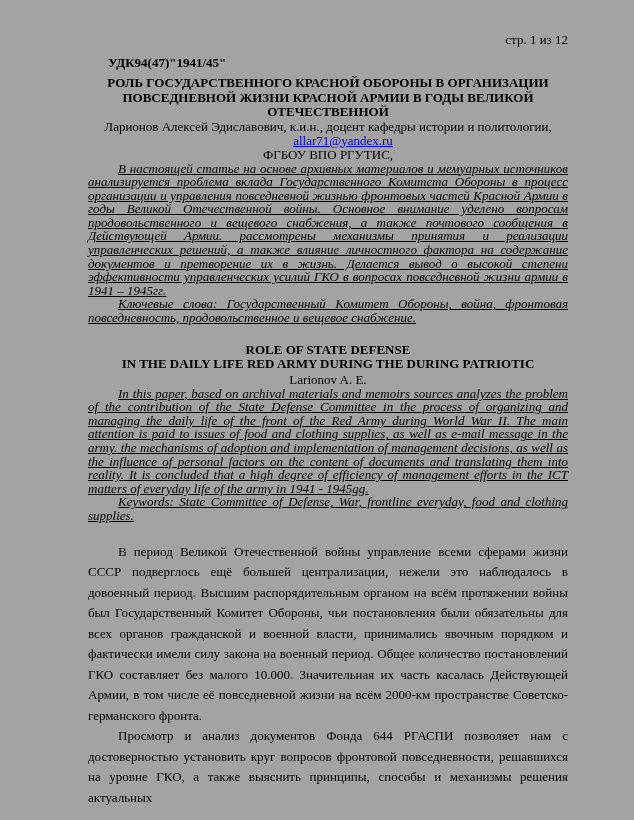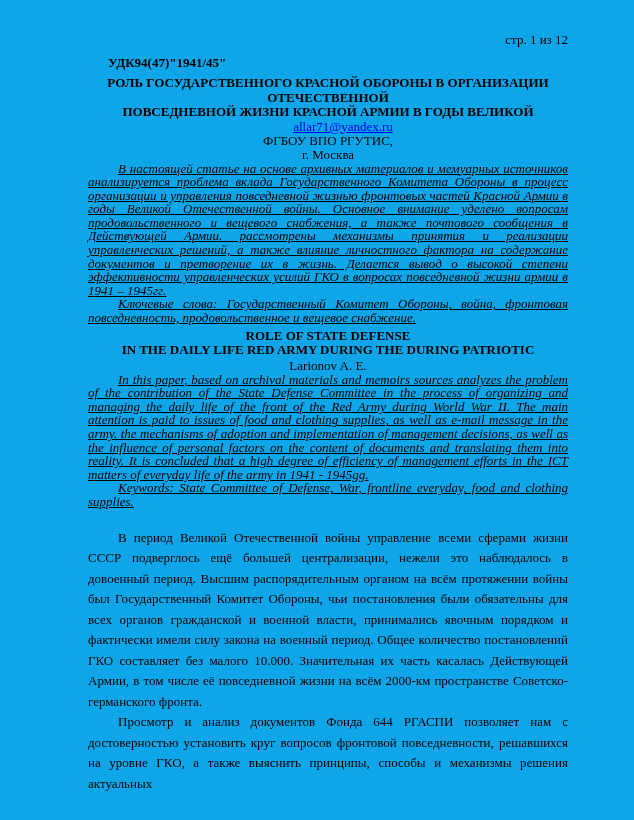--- a/index.html
+++ b/index.html
@@ -4,21 +4,21 @@
 <style>
   html, body {
     margin: 0;
     padding: 0;
     background: #ffffff;
   }
   .page {
     position: relative;
     width: 634px;
     height: 820px;
-    background: #0ea5e9;
+    background: #a3a3a3;
     box-sizing: border-box;
     padding: 33px 66px 0 88px;
     font-family: "Liberation Serif", "DejaVu Serif", serif;
     font-size: 13px;
     color: #000000;
     overflow: hidden;
   }
   .page-indicator {
     text-align: right;
     line-height: 14px;
@@ -52,21 +52,21 @@
     margin: 0;
     text-decoration: underline;
   }
   .abstract p {
     margin: 0;
     text-indent: 30px;
   }
   .title-en {
     font-weight: bold;
     text-align: center;
-    margin-top: 4px;
+    margin-top: 18px;
     line-height: 14.5px;
   }
   .author-en {
     text-align: center;
     margin-top: 1px;
     line-height: 14px;
   }
   .body-text {
     margin-top: 19px;
     text-align: justify;
@@ -81,32 +81,32 @@
 <body>
 
 <div class="page">
 
   <div class="page-indicator">стр. 1 из 12</div>
 
   <div class="udc">УДК94(47)"1941/45"</div>
 
   <div class="title-ru">
     <div>РОЛЬ ГОСУДАРСТВЕННОГО КРАСНОЙ ОБОРОНЫ В ОРГАНИЗАЦИИ</div>
+    <div>ПОВСЕДНЕВНОЙ ЖИЗНИ КРАСНОЙ АРМИИ В ГОДЫ ВЕЛИКОЙ</div>
     <div>ОТЕЧЕСТВЕННОЙ</div>
-    <div>ПОВСЕДНЕВНОЙ ЖИЗНИ КРАСНОЙ АРМИИ В ГОДЫ ВЕЛИКОЙ</div>
   </div>
 
+  <div class="center-line">Ларионов Алексей Эдиславович, к.и.н., доцент кафедры истории и политологии,</div>
 
   <div class="center-line email-line">
     <a>allar71@yandex.ru</a>
   </div>
 
   <div class="center-line">ФГБОУ ВПО РГУТИС,</div>
 
-  <div class="center-line">г. Москва</div>
 
   <div class="abstract">
     <p>В настоящей статье на основе архивных материалов и мемуарных источников анализируется проблема вклада Государственного Комитета Обороны в процесс организации и управления повседневной жизнью фронтовых частей Красной Армии в годы Великой Отечественной войны. Основное внимание уделено вопросам продовольственного и вещевого снабжения, а также почтового сообщения в Действующей Армии. рассмотрены механизмы принятия и реализации управленческих решений, а также влияние личностного фактора на содержание документов и претворение их в жизнь. Делается вывод о высокой степени эффективности управленческих усилий ГКО в вопросах повседневной жизни армии в 1941 – 1945гг.</p>
     <p>Ключевые слова: Государственный Комитет Обороны, война, фронтовая повседневность, продовольственное и вещевое снабжение.</p>
   </div>
 
   <div class="title-en">
     <div>ROLE OF STATE DEFENSE</div>
     <div>IN THE DAILY LIFE RED ARMY DURING THE DURING PATRIOTIC</div>
   </div>

